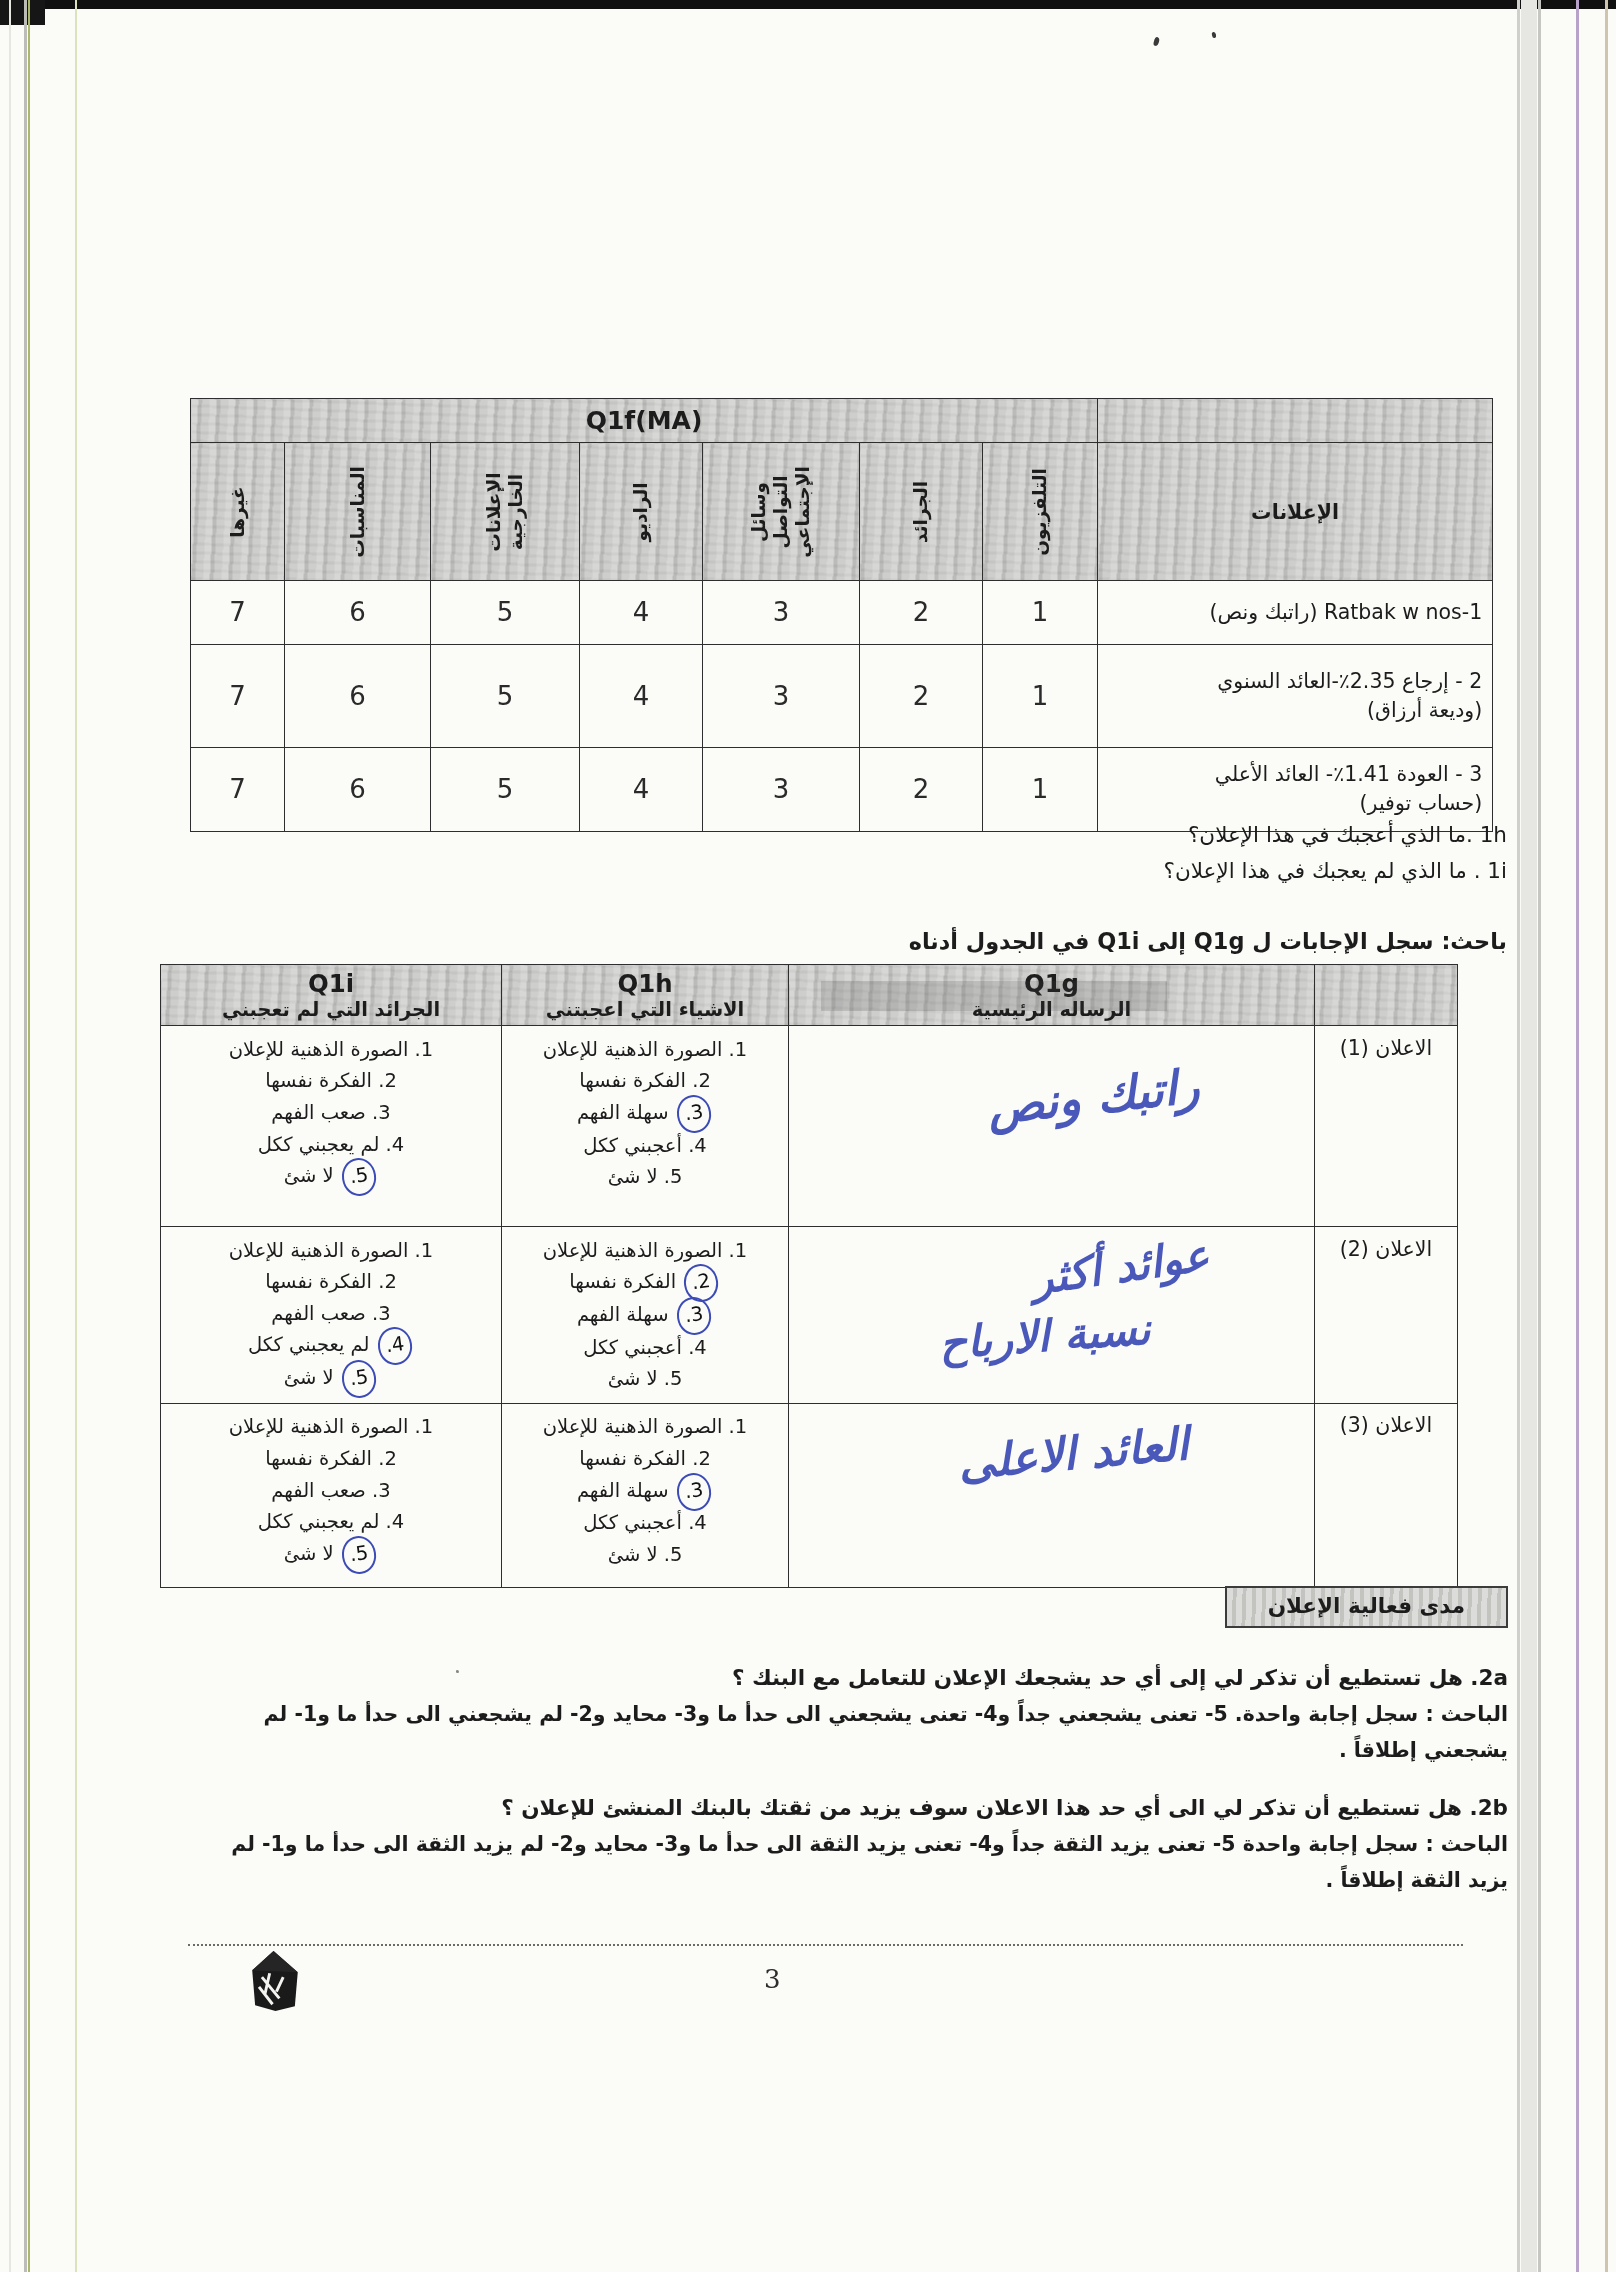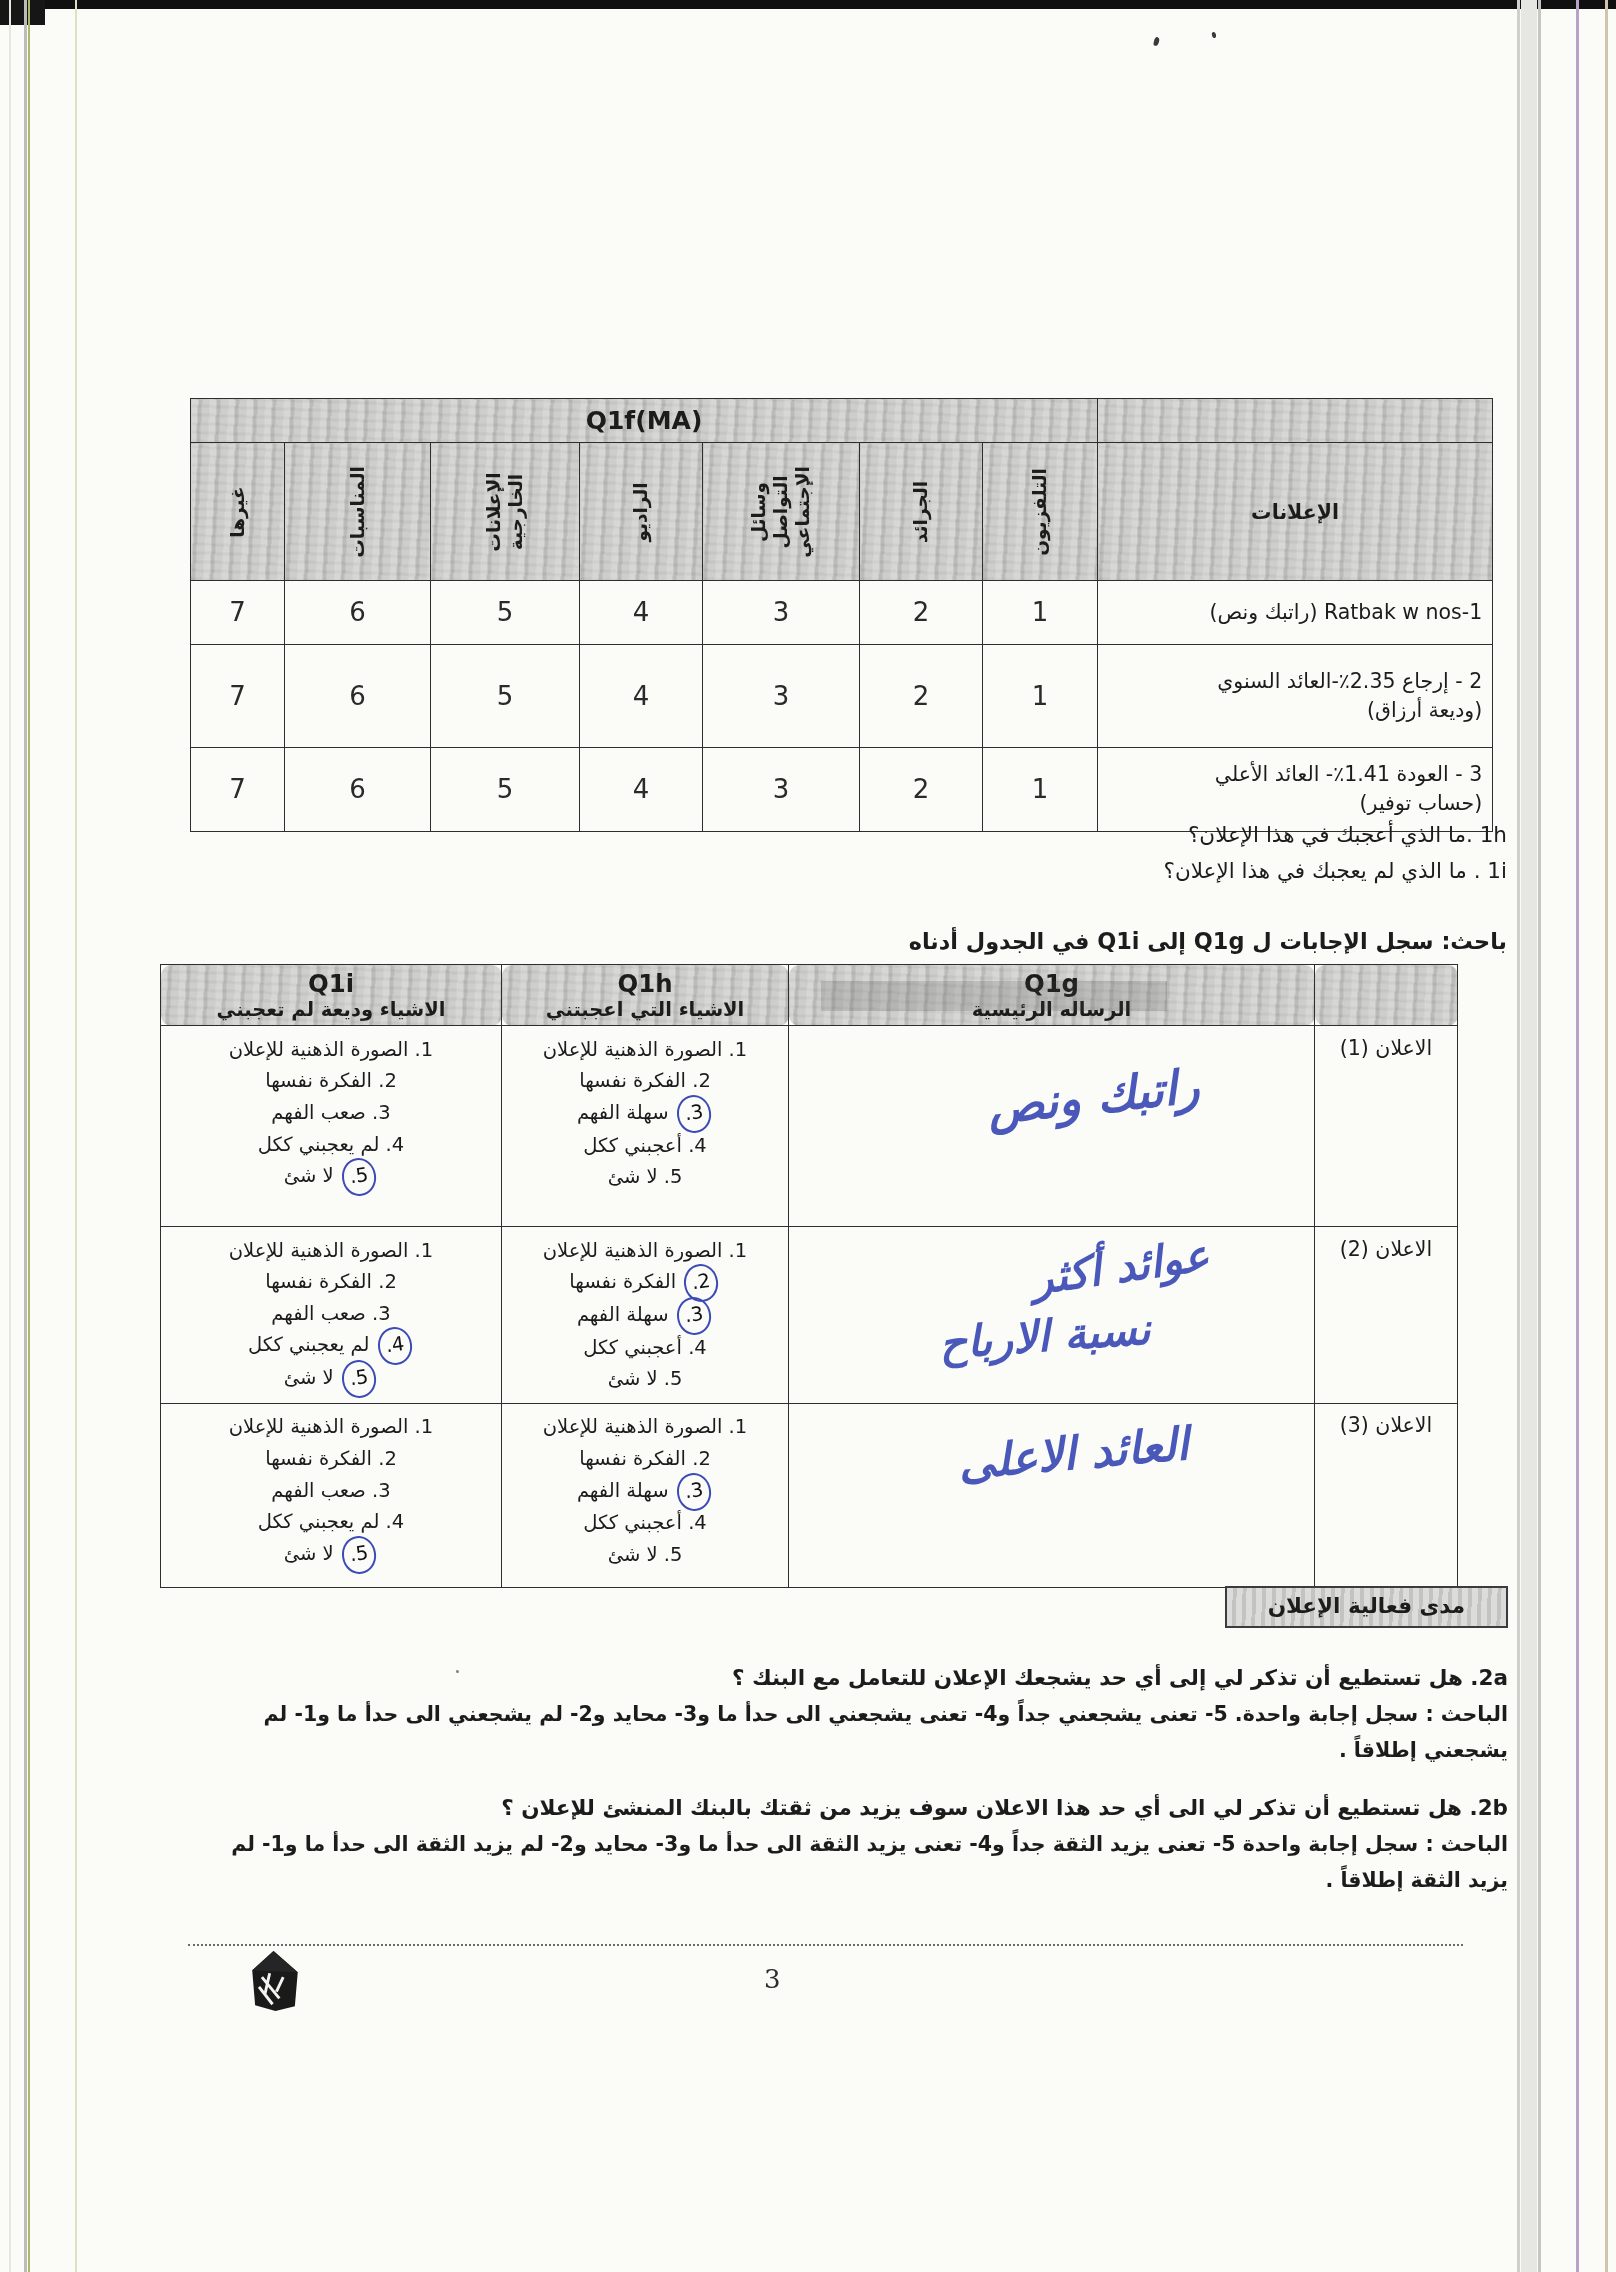--- a/index.html
+++ b/index.html
@@ -66,21 +66,21 @@
     font-size:18.5px; font-weight:bold; line-height:1.18; text-align:center;
   }
   .t1 .ads-head{font-size:20.5px; font-weight:bold; text-align:center;}
   .t1 .label-cell{font-size:20.5px; line-height:1.42; text-align:right; padding:3.9px 9.8px 3.9px 5.9px;}
   .t1 .r1 td{height:55px;}
   .t1 .r2 td{height:94px;}
   .t1 .r3 td{height:76px;}
   .t1 .code-cell{text-align:center; font-size:26px; color:#2a2a2a;}
 
   .t2{position:absolute; left:160px; top:964px; width:1297px;}
-  .t2 .head-row th{height:60px; position:relative; text-align:center;border-radius:11px;}
+  .t2 .head-row th{height:60px; position:relative; text-align:center;}
   .t2 .qcode{font-size:24.4px; font-weight:bold; line-height:1.1; padding-top:2px;}
   .t2 .qlabel{font-size:19.5px; font-weight:bold; line-height:1.2;}
   .t2 .dark-band{position:absolute; left:6%; right:28%; top:26%; height:50%; background:rgba(70,70,70,.18);}
   .t2 .row-1 td{height:190px;} .t2 .row-2 td{height:166px;} .t2 .row-3 td{height:174px;}
   .t2 td{vertical-align:top;}
   .t2 .ad-label{font-size:20.5px; text-align:center; padding-top:9.8px;}
   .t2 .opts{padding:7.8px 5.9px 0 5.9px; text-align:center;}
   .opt{font-size:19.5px; line-height:1.62; white-space:nowrap;}
   .opt .num{display:inline-block;}
   .circled{
@@ -226,21 +226,21 @@
         <div class="dark-band"></div>
         <div class="qcode">Q1g</div>
         <div class="qlabel">الرساله الرئيسية</div>
       </th>
       <th class="scan-gray">
         <div class="qcode">Q1h</div>
         <div class="qlabel">الاشياء التي اعجبتني</div>
       </th>
       <th class="scan-gray">
         <div class="qcode">Q1i</div>
-        <div class="qlabel">الاشياء وديعة لم تعجبني</div>
+        <div class="qlabel">الجرائد التي لم تعجبني</div>
       </th>
     </tr>
     <tr class="row-1">
       <td class="ad-label">الاعلان  (1)</td>
       <td class="hw-cell">
             <div class="hwline hw-0-0">راتبك ونص</div>
           </td>
       <td class="opts">
             <div class="opt"><span class="num">1.</span><span> الصورة الذهنية للإعلان</span></div>
             <div class="opt"><span class="num">2.</span><span> الفكرة نفسها</span></div>

